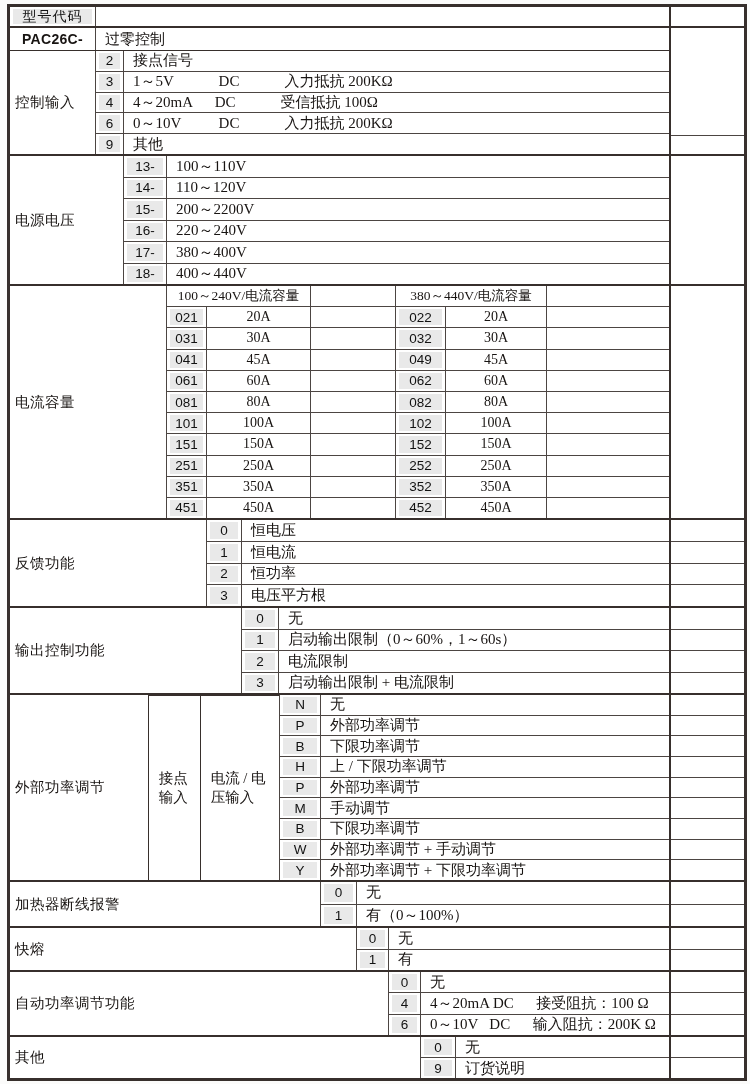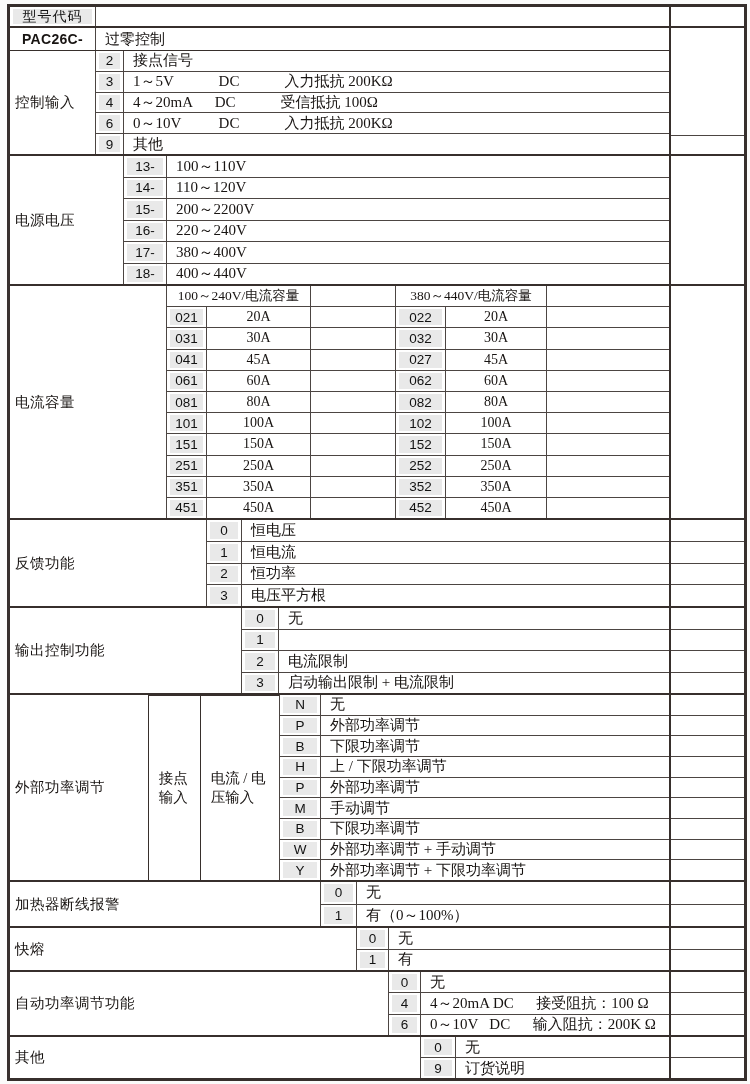--- a/index.html
+++ b/index.html
@@ -188,21 +188,21 @@
             <div class="cen" style="flex:0 0 101px">30A</div>
             <div class="gap endless"></div>
           </div>
           <div class="row">
             <div class="cd" style="flex:0 0 40px">
                 <div class="chip">041</div>
               </div>
             <div class="cen" style="flex:0 0 104px">45A</div>
             <div class="gap" style="flex:0 0 85px"></div>
             <div class="cd" style="flex:0 0 50px">
-                <div class="chip">027</div>
+                <div class="chip">049</div>
               </div>
             <div class="cen" style="flex:0 0 101px">45A</div>
             <div class="gap endless"></div>
           </div>
           <div class="row">
             <div class="cd" style="flex:0 0 40px">
                 <div class="chip">061</div>
               </div>
             <div class="cen" style="flex:0 0 104px">60A</div>
             <div class="gap" style="flex:0 0 85px"></div>
@@ -336,20 +336,21 @@
           <div class="row">
             <div class="cd" style="flex:0 0 37px">
                 <div class="chip">0</div>
               </div>
             <div class="dx">无</div>
           </div>
           <div class="row">
             <div class="cd" style="flex:0 0 37px">
                 <div class="chip">1</div>
               </div>
+            <div class="dx">启动输出限制（0～60%，1～60s）</div>
           </div>
           <div class="row">
             <div class="cd" style="flex:0 0 37px">
                 <div class="chip">2</div>
               </div>
             <div class="dx">电流限制</div>
           </div>
           <div class="row">
             <div class="cd" style="flex:0 0 37px">
                 <div class="chip">3</div>

